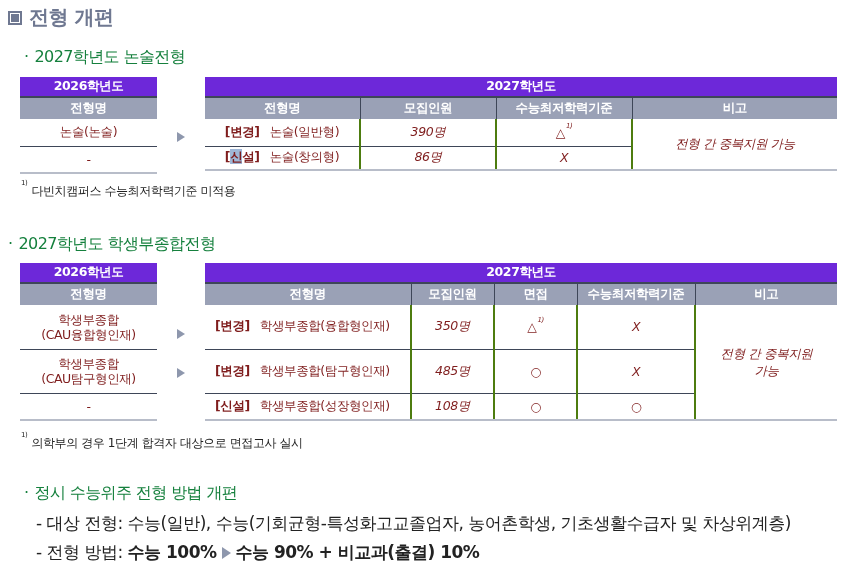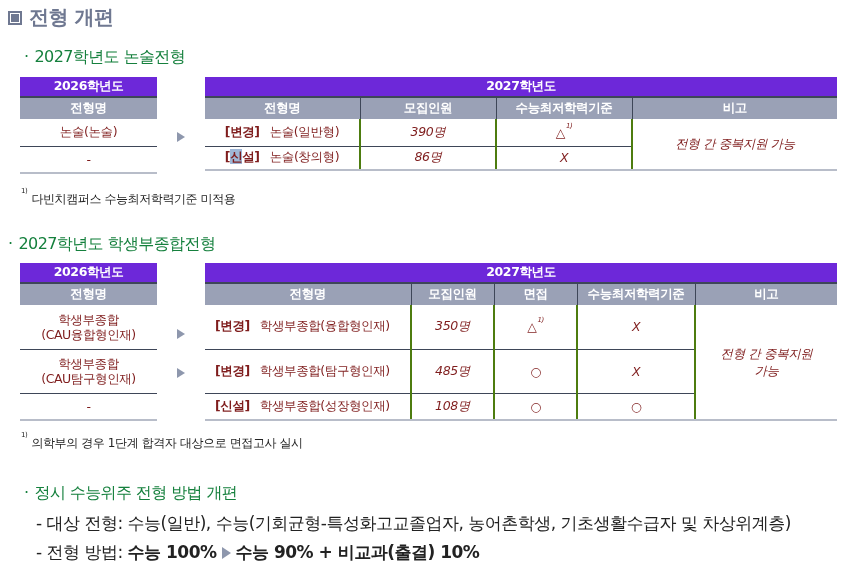--- a/index.html
+++ b/index.html
@@ -91,21 +91,21 @@
     <td class="bl last" rowspan="2">전형 간 중복지원 가능</td>
   </tr>
   <tr style="height:24px" class="last">
     <td><span class="tag"><span>[</span><span class="sel">신</span><span>설]</span></span><span>논술(창의형)</span></td>
     <td class="bl">86명</td>
     <td class="bl">X</td>
   </tr>
 </tbody>
   </table>
 
-<div class="abs note" style="left:20px; top:191px;text-align:center;">
+<div class="abs note" style="left:20px; top:183px;text-align:center;">
   <sup>1)</sup><span>다빈치캠퍼스 수능최저학력기준 미적용</span>
 </div>
 
 <div class="abs sub" style="left:8px; top:234px;">
   <span class="dot">·</span><span>2027학년도 학생부종합전형</span>
 </div>
 
 <table style="left:20px; top:263px; width:137px;">
   <colgroup>
       <col style="width:137px">

